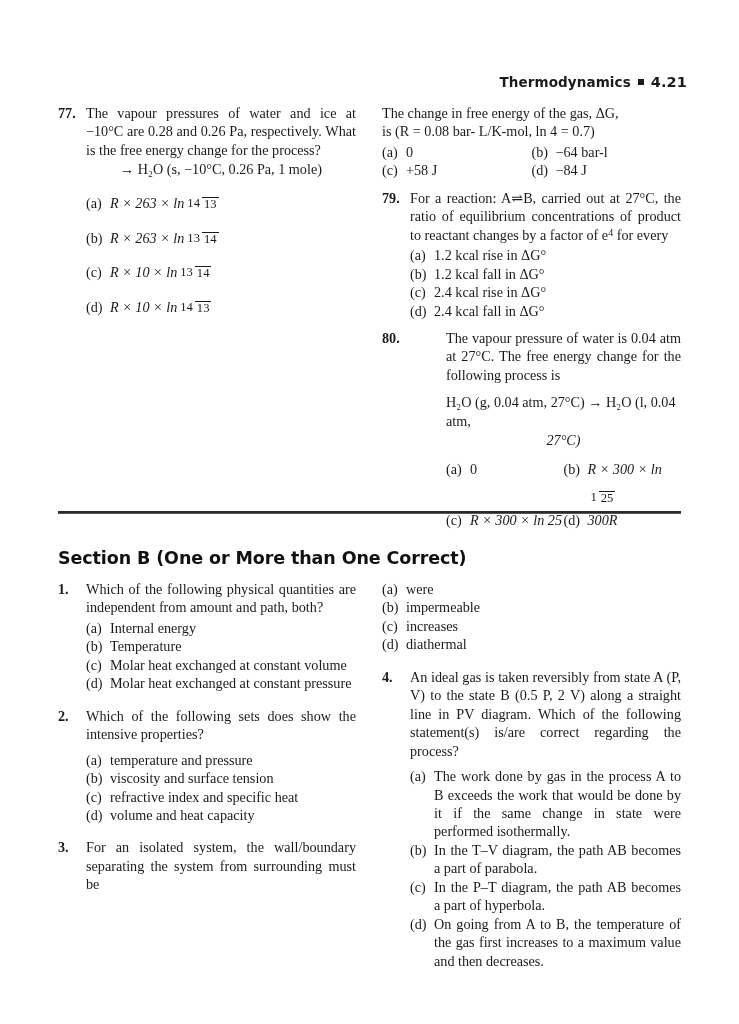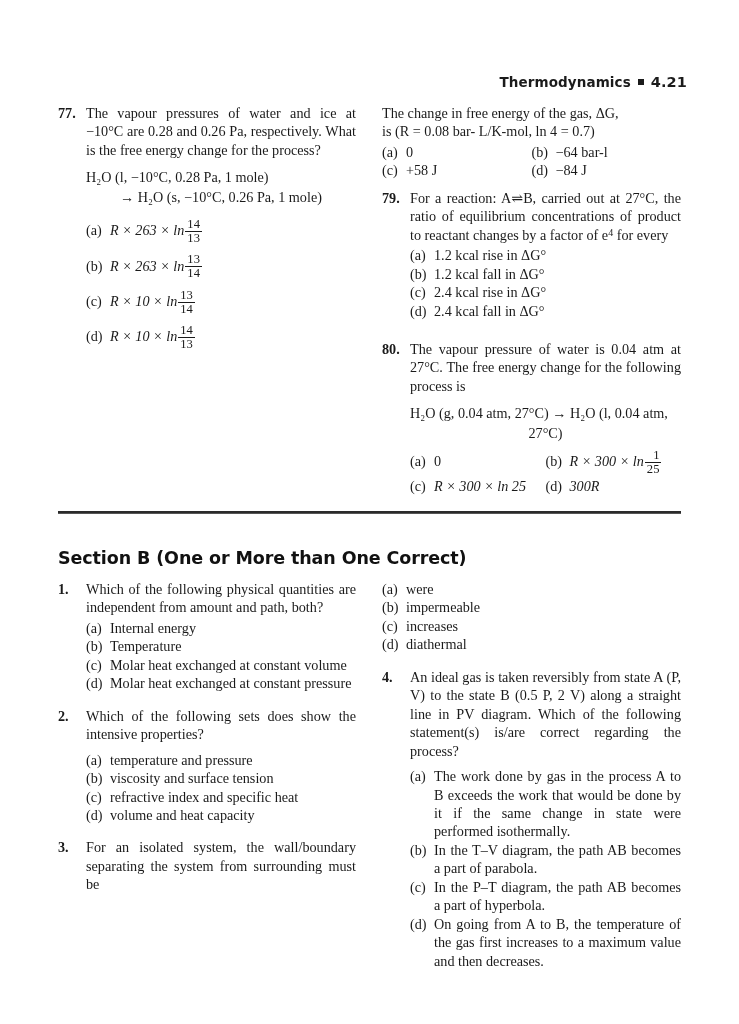--- a/index.html
+++ b/index.html
@@ -113,21 +113,21 @@
   }
   .opt-row > .cell {
     display: flex;
     flex: 0 0 50%;
   }
   .opt-row > .cell .lbl { flex: 0 0 auto; width: 24px; }
 
   
   .frac {
     display: inline-flex;
-    flex-direction: column;
+    flex-direction: row;
     vertical-align: middle;
     text-align: right;
     font-size: 12.6px;
     line-height: 1.04;
     margin: 0 1px;
     position: relative;
     top: -0.5px;
   }
   .frac .num { padding: 0 2px; }
   .frac .den { padding: 0 2px; border-top: 1.1px solid #1a1a1a; }
@@ -178,21 +178,20 @@
   </div>
 
   <div class="cols">
 
     <div class="col left">
 
       <div class="q">
         <div class="qnum">77.</div>
         <div class="qbody">
           <p class="stem">The vapour pressures of water and ice at −10°C are 0.28 and 0.26 Pa, respectively. What is the free energy change for the process?</p>
-          <div class="eq">H₂O (l, −10°C, 0.28 Pa, 1 mole)</div>
           <div class="eq last" style="margin-top:1px;">→ H₂O (s, −10°C, 0.26 Pa, 1 mole)</div>
 
           <div class="opts" style="margin-top:11px;">
             <div class="opt tall" style="margin-bottom:7px;">
               <span class="lbl">(a)</span>
               <span class="txt nj"><span class="mi">R × 263 × ln</span><span class="frac">
                     <span class="num">14</span>
                     <span class="den">13</span>
                   </span></span>
             </div>
@@ -273,26 +272,26 @@
               <span class="txt nj">2.4 kcal rise in ΔG°</span>
             </div>
             <div class="opt">
               <span class="lbl">(d)</span>
               <span class="txt nj">2.4 kcal fall in ΔG°</span>
             </div>
           </div>
         </div>
       </div>
 
-      <div class="q" style="margin-top:20px;">
+      <div class="q" style="margin-top:9px;gap:36px;">
         <div class="qnum">80.</div>
         <div class="qbody">
           <p class="stem">The vapour pressure of water is 0.04 atm at 27°C. The free energy change for the following process is</p>
           <div class="eq" style="text-align:left;">H₂O (g, 0.04 atm, 27°C) → H₂O (l, 0.04 atm,</div>
-          <div class="eq last" style="margin-top:1px;">27°C)</div>
+          <div class="eq last" style="margin-top:1px;font-style:italic;">27°C)</div>
           <div class="opts" style="margin-top:6px;">
             <div class="opt-row tall">
               <div class="cell">
                 <span class="lbl">(a)</span>
                 <span>0</span>
               </div>
               <div class="cell">
                 <span class="lbl">(b)</span>
                 <span><span class="mi">R × 300 × ln</span><span class="frac">
                       <span class="num">1</span>

